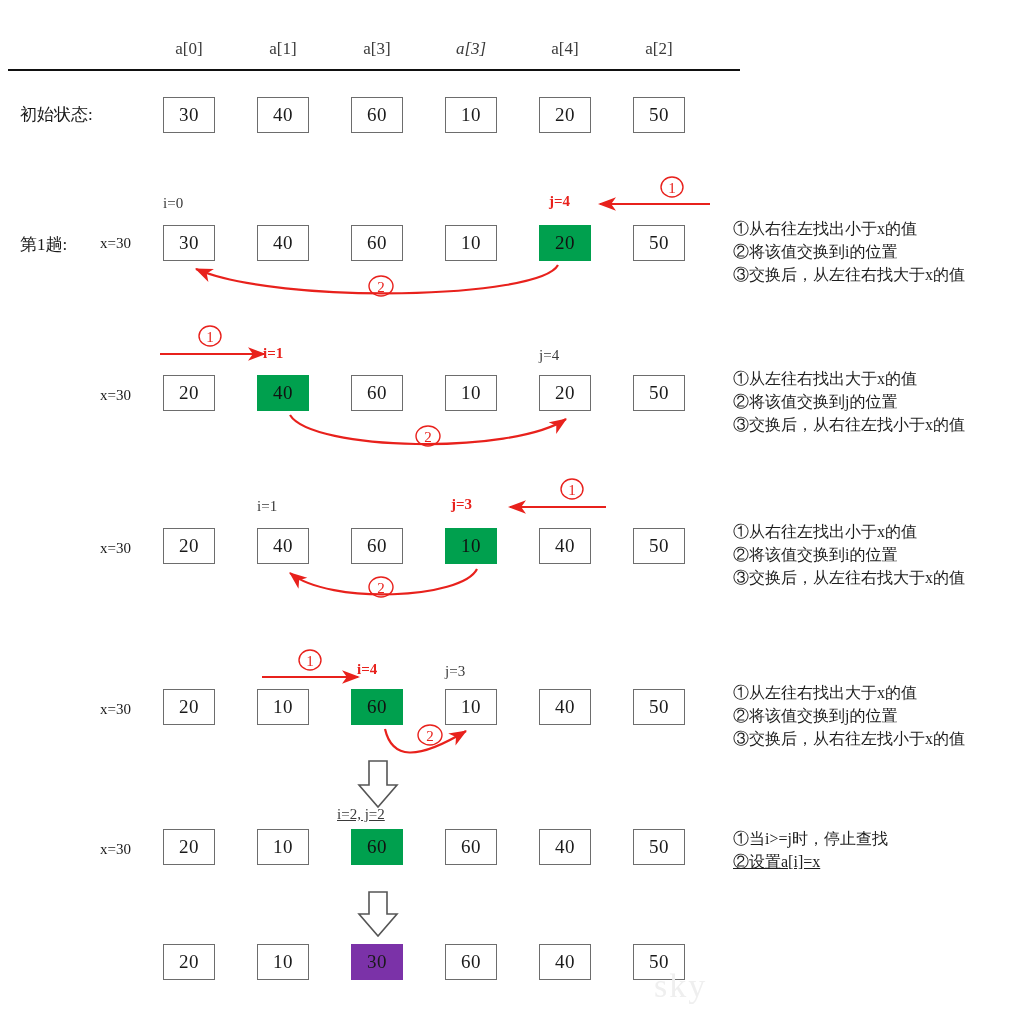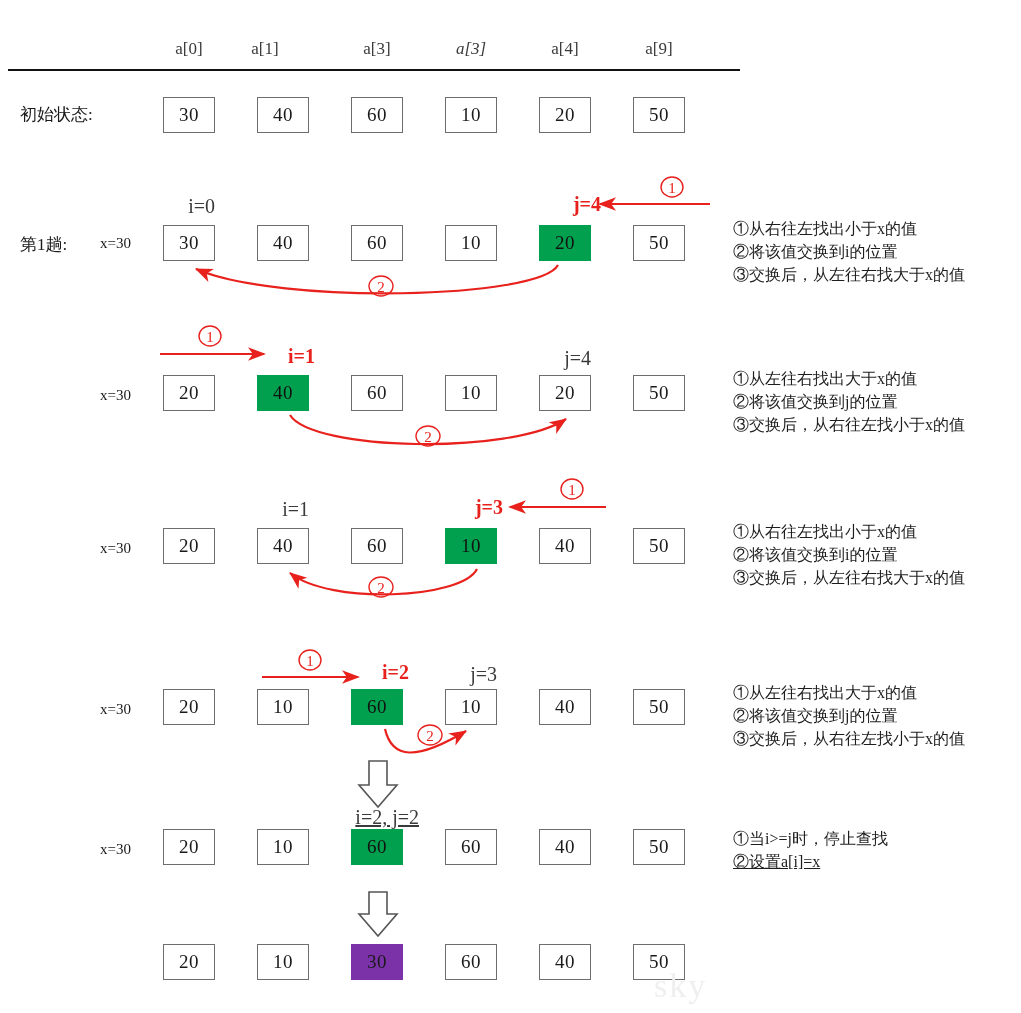--- a/index.html
+++ b/index.html
@@ -72,24 +72,24 @@
   .row-x {
     position: absolute;
     font-size: 15px;
     color: #1a1a1a;
     white-space: nowrap;
   }
 
   
   .idx {
     position: absolute;
-    font-size: 20px;
+    font-size: 15px;
     color: #3a3a3a;
     white-space: nowrap;
-    text-align: right;
+    text-align: left;
   }
   .idx.red { color: #e8211c; font-weight: bold; }
 
   
   .note {
     position: absolute;
     font-size: 16px;
     line-height: 23px;
     color: #1d1d1d;
     white-space: nowrap;
@@ -115,25 +115,25 @@
 </style>
 </head>
 <body>
 
 <div id="canvas">
 
   <div class="rule top"></div>
   <div class="rule bot"></div>
 
   <div class="col-head" style="left:163px; top:22px;">a[0]</div>
-  <div class="col-head" style="left:239px; top:22px;">a[1]</div>
+  <div class="col-head" style="left:257px; top:22px;">a[1]</div>
   <div class="col-head" style="left:351px; top:22px;">a[3]</div>
   <div class="col-head" style="left:445px; top:22px;font-style:italic;">a[3]</div>
   <div class="col-head" style="left:539px; top:22px;">a[4]</div>
-  <div class="col-head" style="left:633px; top:22px;">a[9]</div>
+  <div class="col-head" style="left:633px; top:22px;">a[2]</div>
 
   <div class="row-label" style="left:20px; top:86px;">初始状态:</div>
   <div class="cell" style="left:163px; top:80px;">30</div>
   <div class="cell" style="left:257px; top:80px;">40</div>
   <div class="cell" style="left:351px; top:80px;">60</div>
   <div class="cell" style="left:445px; top:80px;">10</div>
   <div class="cell" style="left:539px; top:80px;">20</div>
   <div class="cell" style="left:633px; top:80px;">50</div>
 
   <div class="row-label" style="left:20px; top:216px;">第1趟:</div>
@@ -170,21 +170,21 @@
   <div class="cell" style="left:257px; top:511px;">40</div>
   <div class="cell" style="left:351px; top:511px;">60</div>
   <div class="cell green" style="left:445px; top:511px;">10</div>
   <div class="cell" style="left:539px; top:511px;">40</div>
   <div class="cell" style="left:633px; top:511px;">50</div>
   <div class="note" style="left:733px; top:503px;">①从右往左找出小于x的值</div>
   <div class="note" style="left:733px; top:526px;">②将该值交换到i的位置</div>
   <div class="note" style="left:733px; top:549px;">③交换后，从左往右找大于x的值</div>
 
   <div class="row-x" style="left:100px; top:684px;">x=30</div>
-  <div class="idx red" style="left:357px; top:644px; width:52px;">i=2</div>
+  <div class="idx red" style="left:357px; top:644px; width:52px;">i=4</div>
   <div class="idx" style="left:445px; top:646px; width:52px;">j=3</div>
   <div class="cell" style="left:163px; top:672px;">20</div>
   <div class="cell" style="left:257px; top:672px;">10</div>
   <div class="cell green" style="left:351px; top:672px;">60</div>
   <div class="cell" style="left:445px; top:672px;">10</div>
   <div class="cell" style="left:539px; top:672px;">40</div>
   <div class="cell" style="left:633px; top:672px;">50</div>
   <div class="note" style="left:733px; top:664px;">①从左往右找出大于x的值</div>
   <div class="note" style="left:733px; top:687px;">②将该值交换到j的位置</div>
   <div class="note" style="left:733px; top:710px;">③交换后，从右往左找小于x的值</div>

